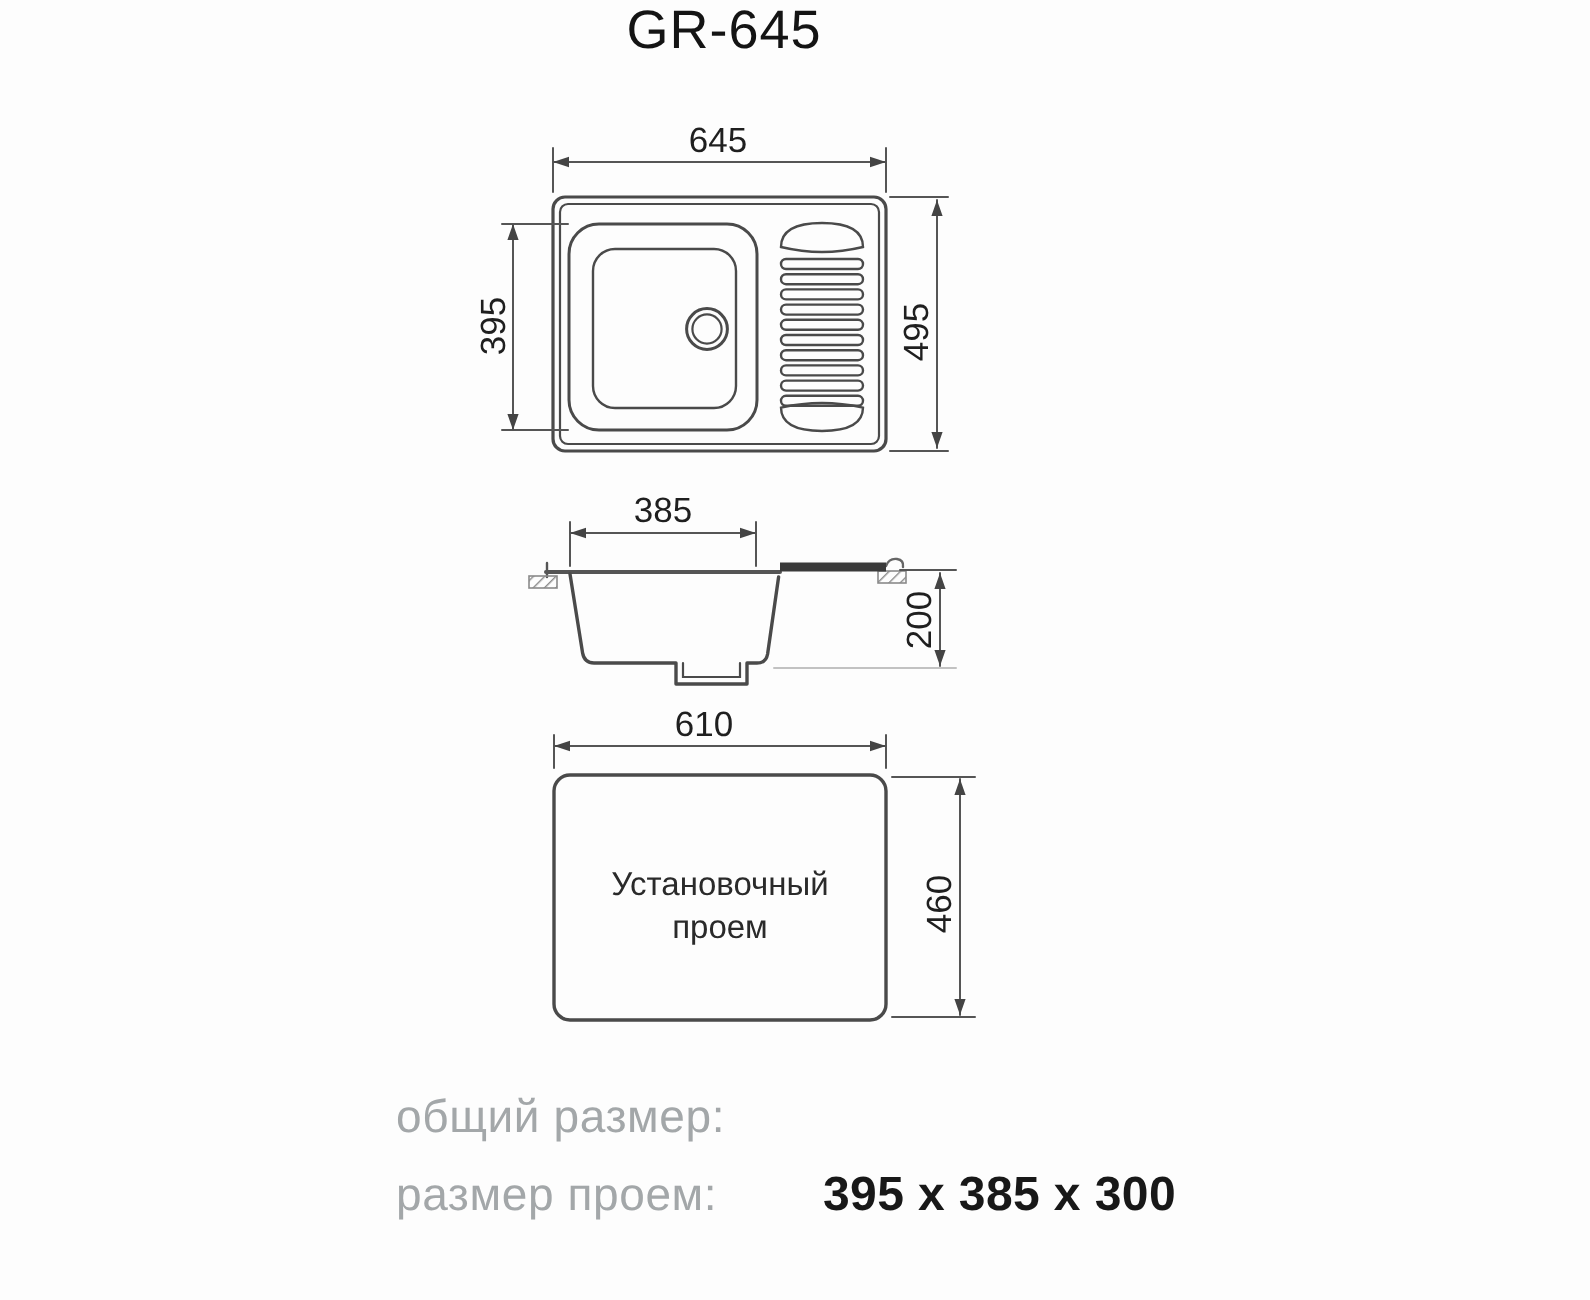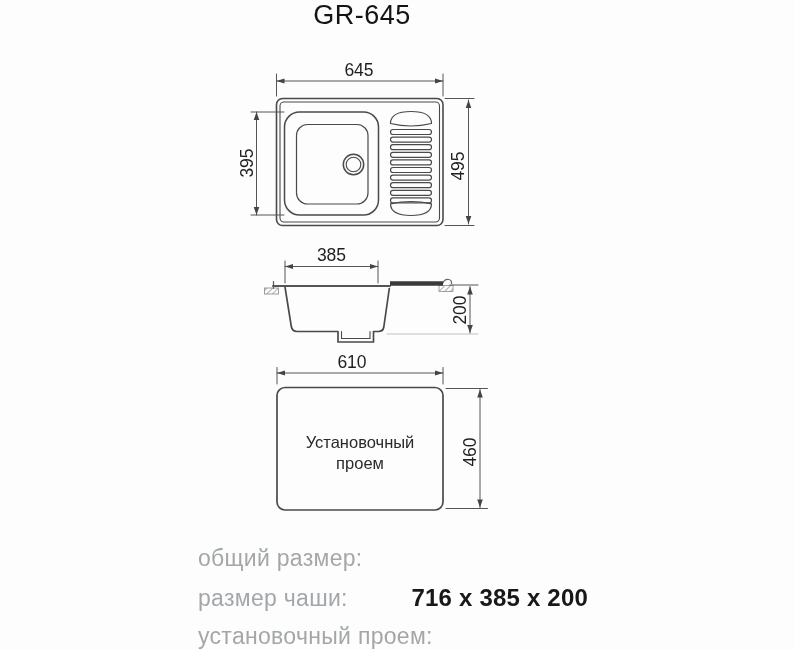--- a/index.html
+++ b/index.html
@@ -152,21 +152,20 @@
       </g>
       <text class="dim-num" x="475.5" y="452" text-anchor="middle" transform="rotate(-90 475.5 452)">460</text>
     </g>
   </svg>
 
   <div class="specs">
     <div class="spec-row r0">
       <span class="spec-label">общий размер:</span>
     </div>
     <div class="spec-row r1">
-      <span class="spec-label">размер чаши:</span>
-      <span class="spec-value">716 x 385 x 200</span>
+      <span class="spec-label">размер проем:</span>
+      <span class="spec-value">395 x 385 x 300</span>
     </div>
     <div class="spec-row r2">
-      <span class="spec-label">установочный проем:</span>
     </div>
   </div>
 
 </div>
 
 </body></html>

